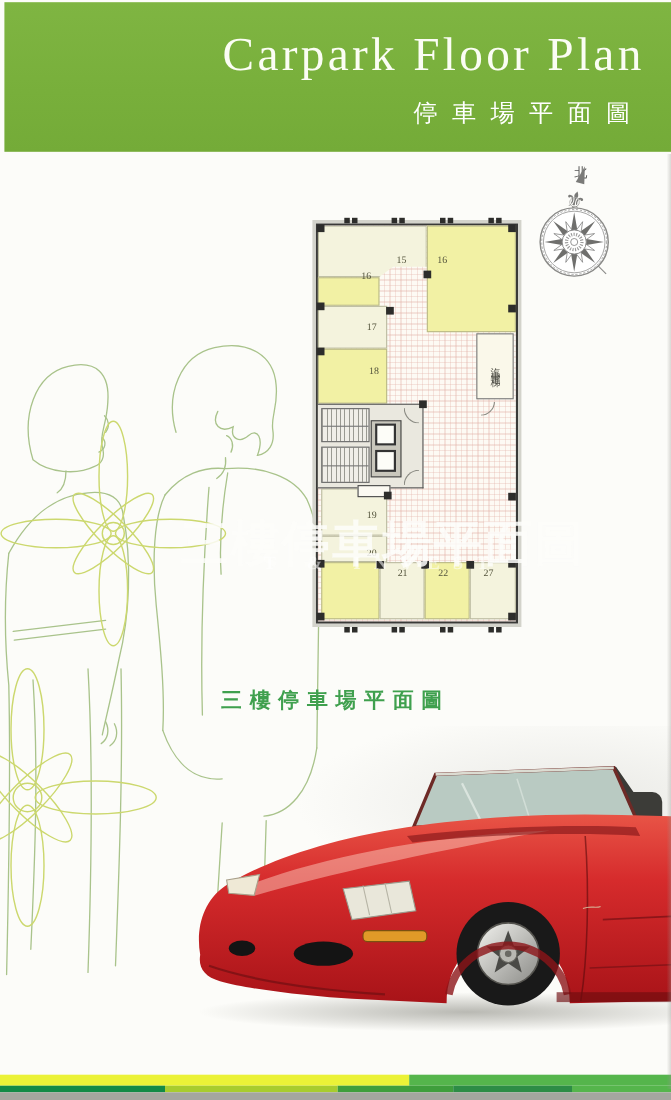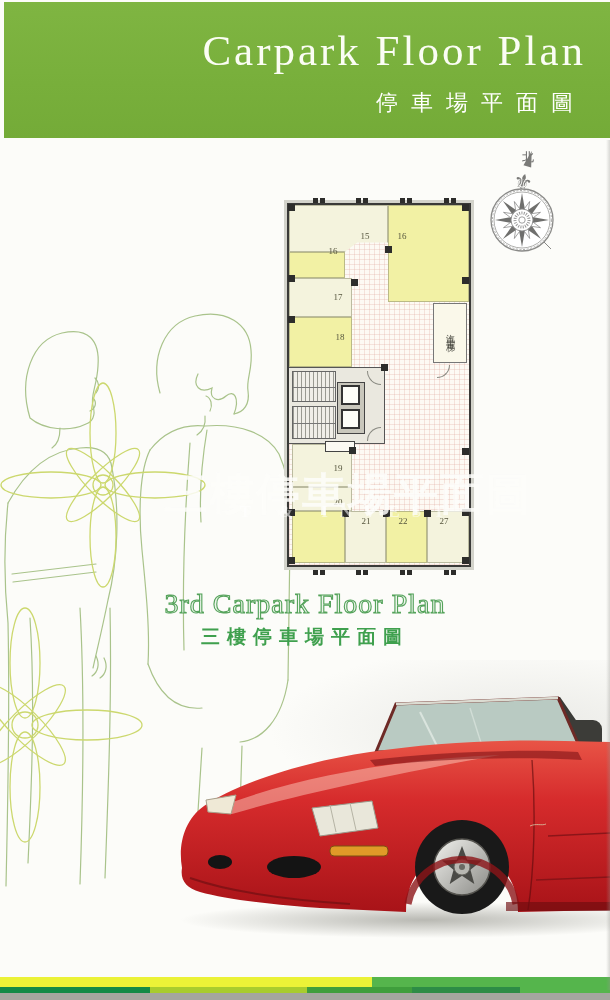--- a/index.html
+++ b/index.html
@@ -272,21 +272,20 @@
   <div class="tick" style="left:356px;top:570px"></div>
     <div class="tick" style="left:363px;top:570px"></div>
   <div class="tick" style="left:400px;top:570px"></div>
     <div class="tick" style="left:407px;top:570px"></div>
   <div class="tick" style="left:444px;top:570px"></div>
     <div class="tick" style="left:451px;top:570px"></div>
 
   <div class="wm1">三樓停車場平面圖</div>
   <div class="wm2">T &amp; INVEST</div>
 
-  <div class="caption-en">3rd Carpark Floor Plan</div>
   <div class="caption-zh">三樓停車場平面圖</div>
 
   <svg class="car" viewBox="0 0 440 290">
     <defs>
       <linearGradient id="bodyG" x1="0" y1="0" x2="0" y2="1">
         <stop offset="0" stop-color="#e85446"></stop>
         <stop offset=".35" stop-color="#d62b2c"></stop>
         <stop offset="1" stop-color="#a81318"></stop>
       </linearGradient>
       <linearGradient id="rimG" x1="0" y1="0" x2="1" y2="1">

